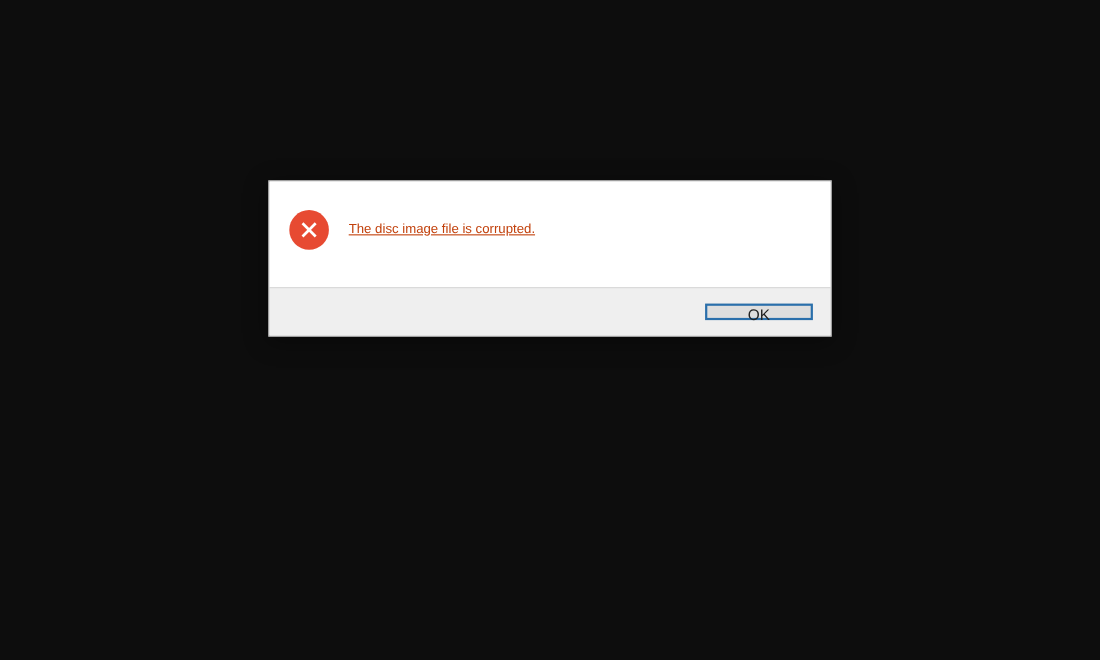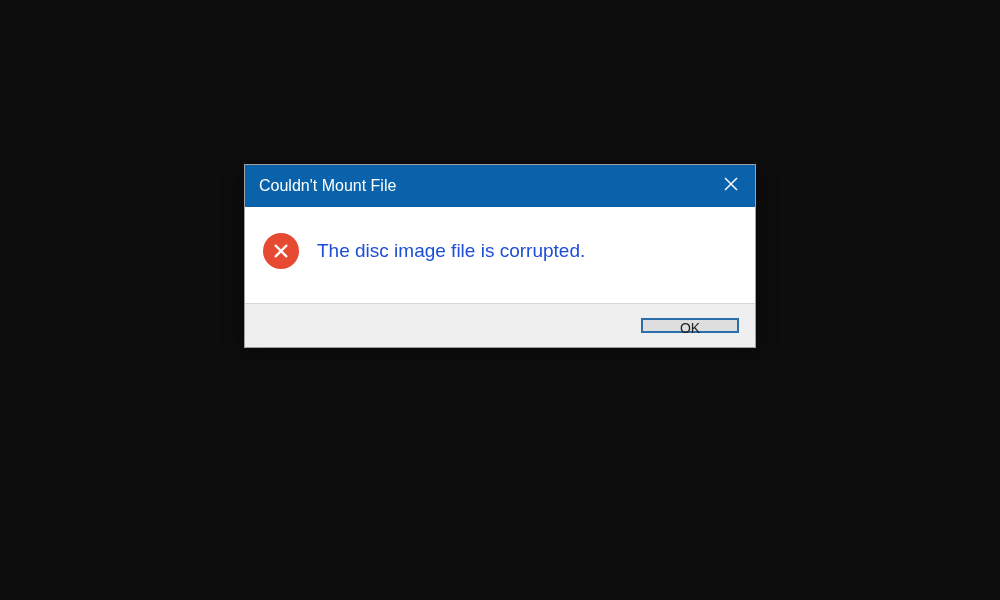--- a/index.html
+++ b/index.html
@@ -64,23 +64,24 @@
       align-items: center;
       justify-content: center;
       flex-shrink: 0;
       margin-right: 18px;
     }
     .error-icon svg {
       width: 16px;
       height: 16px;
     }
     .message {
-      color: #1d4ed8;
-      font-size: 19px;
+      color: #c2410c;
+      font-size: 12px;
       line-height: 1.3;
+      text-decoration: underline;
     }
     .footer {
       background: #efefef;
       border-top: 1px solid #d8d8d8;
       padding: 14px 16px;
       display: flex;
       justify-content: flex-end;
     }
     .ok-button {
       min-width: 98px;
@@ -91,31 +92,20 @@
       font-size: 14px;
       font-family: inherit;
       cursor: pointer;
       padding: 0 20px;
     }
   </style>
 </head>
 <body>
 
 <div class="dialog">
-  <div class="titlebar">
-    <span class="titlebar-title">Couldn't Mount File</span>
-    <div class="close-btn">
-      <span>
-        <svg viewBox="0 0 14 14">
-          <line x1="1" y1="1" x2="13" y2="13" stroke="#ffffff" stroke-width="1.4"></line>
-          <line x1="13" y1="1" x2="1" y2="13" stroke="#ffffff" stroke-width="1.4"></line>
-        </svg>
-      </span>
-    </div>
-  </div>
   <div class="content">
     <div class="error-icon">
       <svg viewBox="0 0 16 16">
         <line x1="2" y1="2" x2="14" y2="14" stroke="#ffffff" stroke-width="2.4"></line>
         <line x1="14" y1="2" x2="2" y2="14" stroke="#ffffff" stroke-width="2.4"></line>
       </svg>
     </div>
     <div class="message">The disc image file is corrupted.</div>
   </div>
   <div class="footer">

